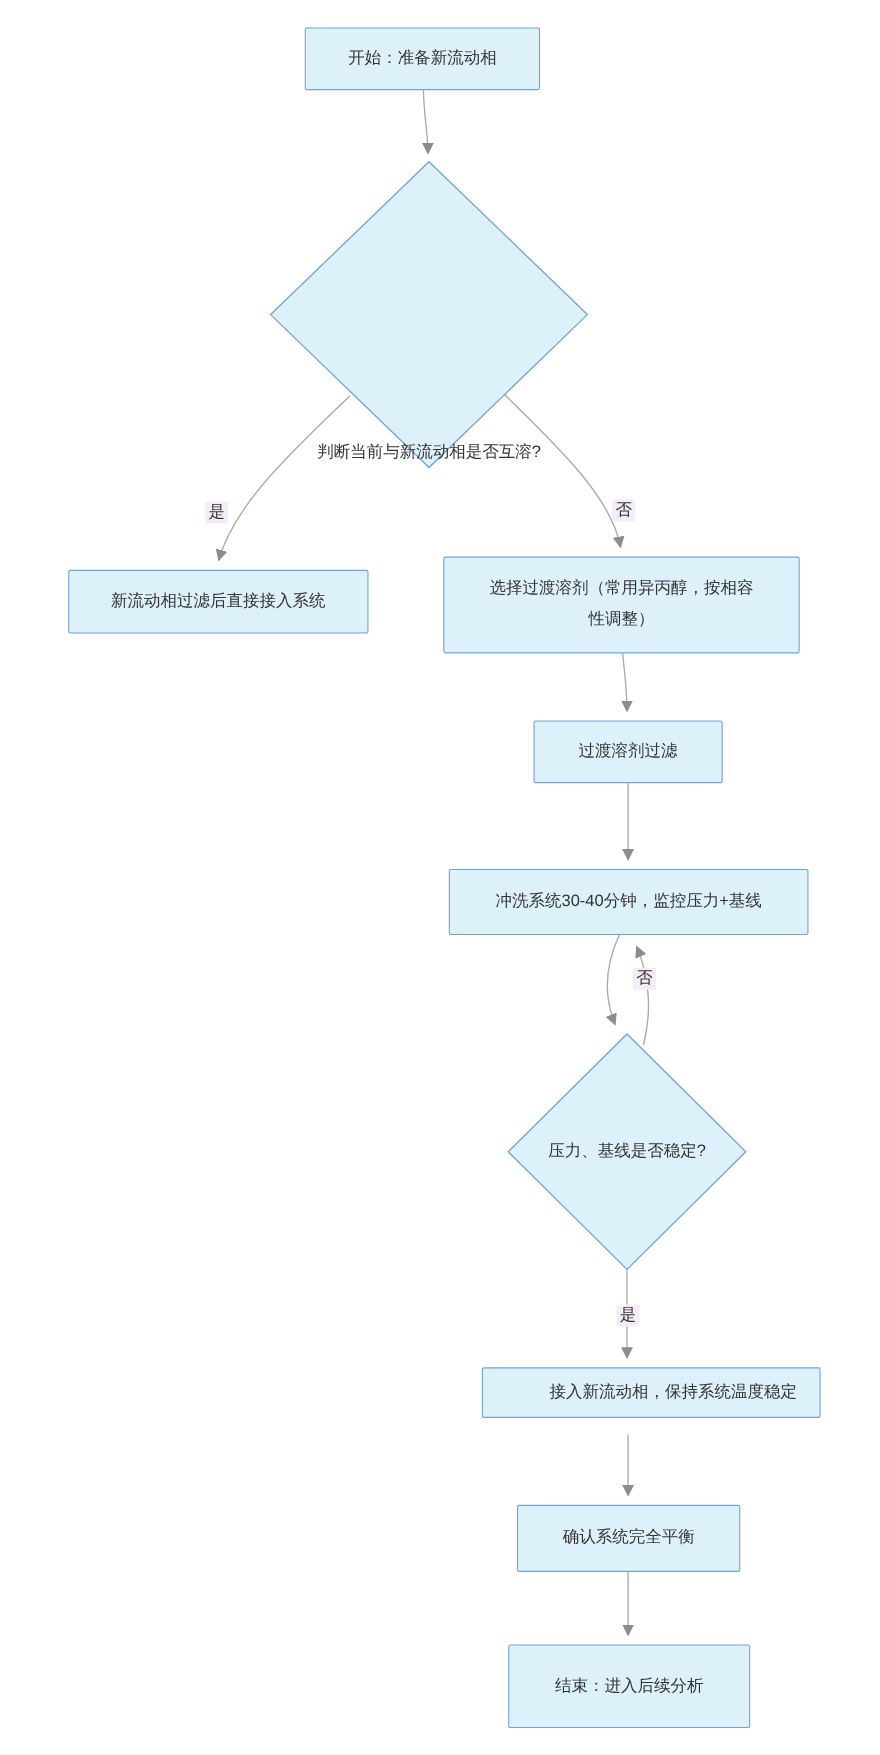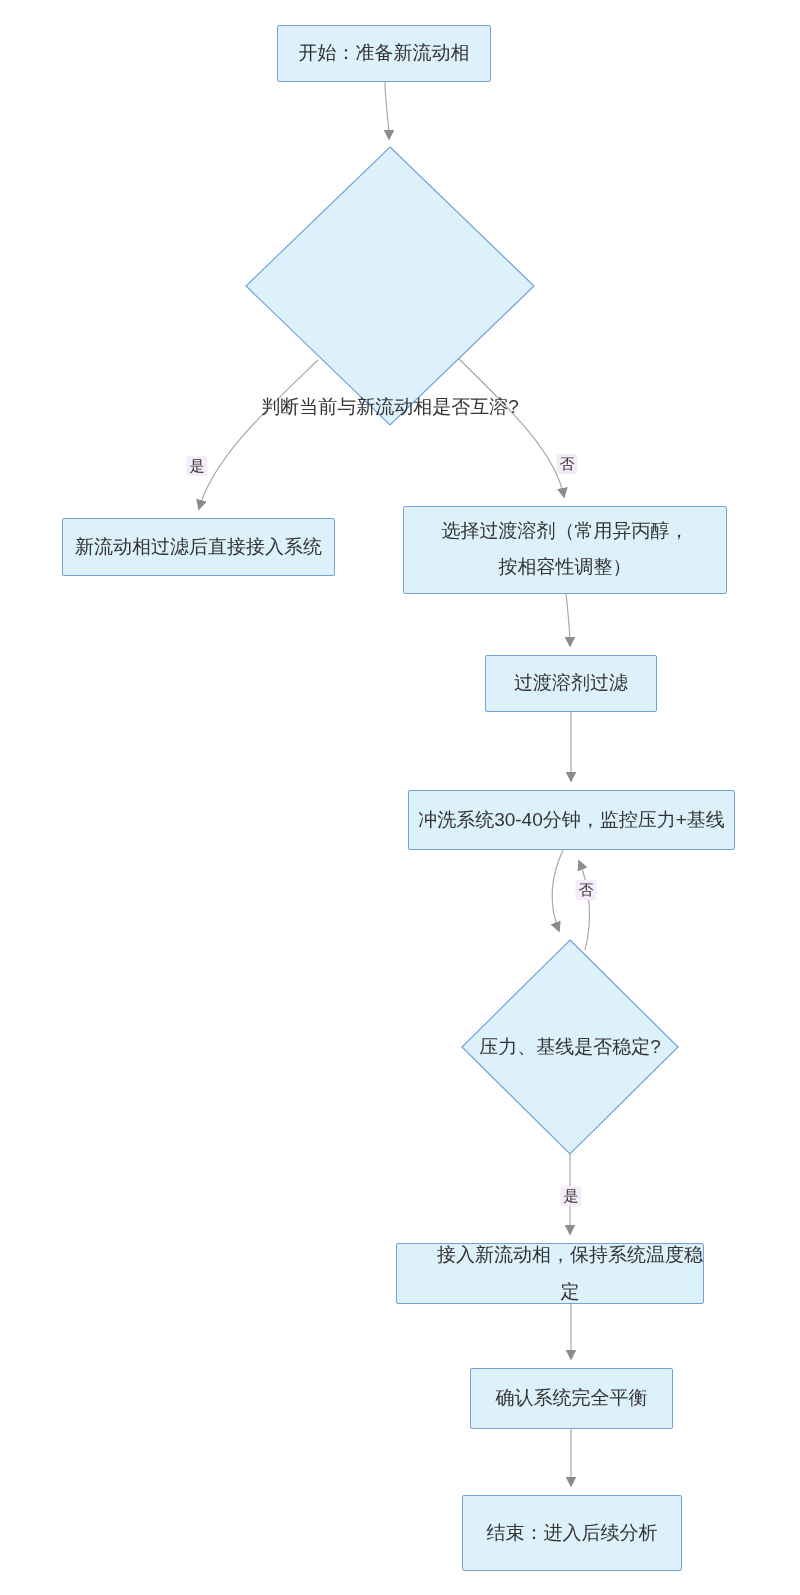--- a/index.html
+++ b/index.html
@@ -11,21 +11,21 @@
     font-family: "Liberation Sans", sans-serif;
     overflow: hidden;
   }
   svg.layer { position: absolute; left: 0; top: 0; }
   .node {
     position: absolute;
     display: flex;
     align-items: center;
     justify-content: center;
     text-align: center;
-    font-size: 19px;
+    font-size: 15px;
     line-height: 1.9;
     color: var(--text, #333333);
   }
   .node.rect {
     background: var(--node-fill, #ddf1fb);
     border: 1px solid var(--node-border, #73a2d8);
     border-radius: 2px;
     box-sizing: border-box;
   }
   .node.diamond { background: transparent; }
@@ -94,21 +94,21 @@
   </div>
 
   <div class="node rect" style="left:408px; top:790px; width:327px; height:60px;">
     <span class="node-label">冲洗系统30-40分钟，监控压力+基线</span>
   </div>
 
   <div class="node diamond" style="left:462px; top:940px; width:216px; height:214px;">
     <span class="node-label">压力、基线是否稳定?</span>
   </div>
 
-  <div class="node rect" style="left:396px; top:1243px; width:308px; height:61px;padding-left:40px;">
+  <div class="node rect" style="left:438px; top:1243px; width:308px; height:46px;padding-left:40px;">
     <span class="node-label">接入新流动相，保持系统温度稳定</span>
   </div>
 
   <div class="node rect" style="left:470px; top:1368px; width:203px; height:61px;">
     <span class="node-label">确认系统完全平衡</span>
   </div>
 
   <div class="node rect" style="left:462px; top:1495px; width:220px; height:76px;">
     <span class="node-label">结束：进入后续分析</span>
   </div>

